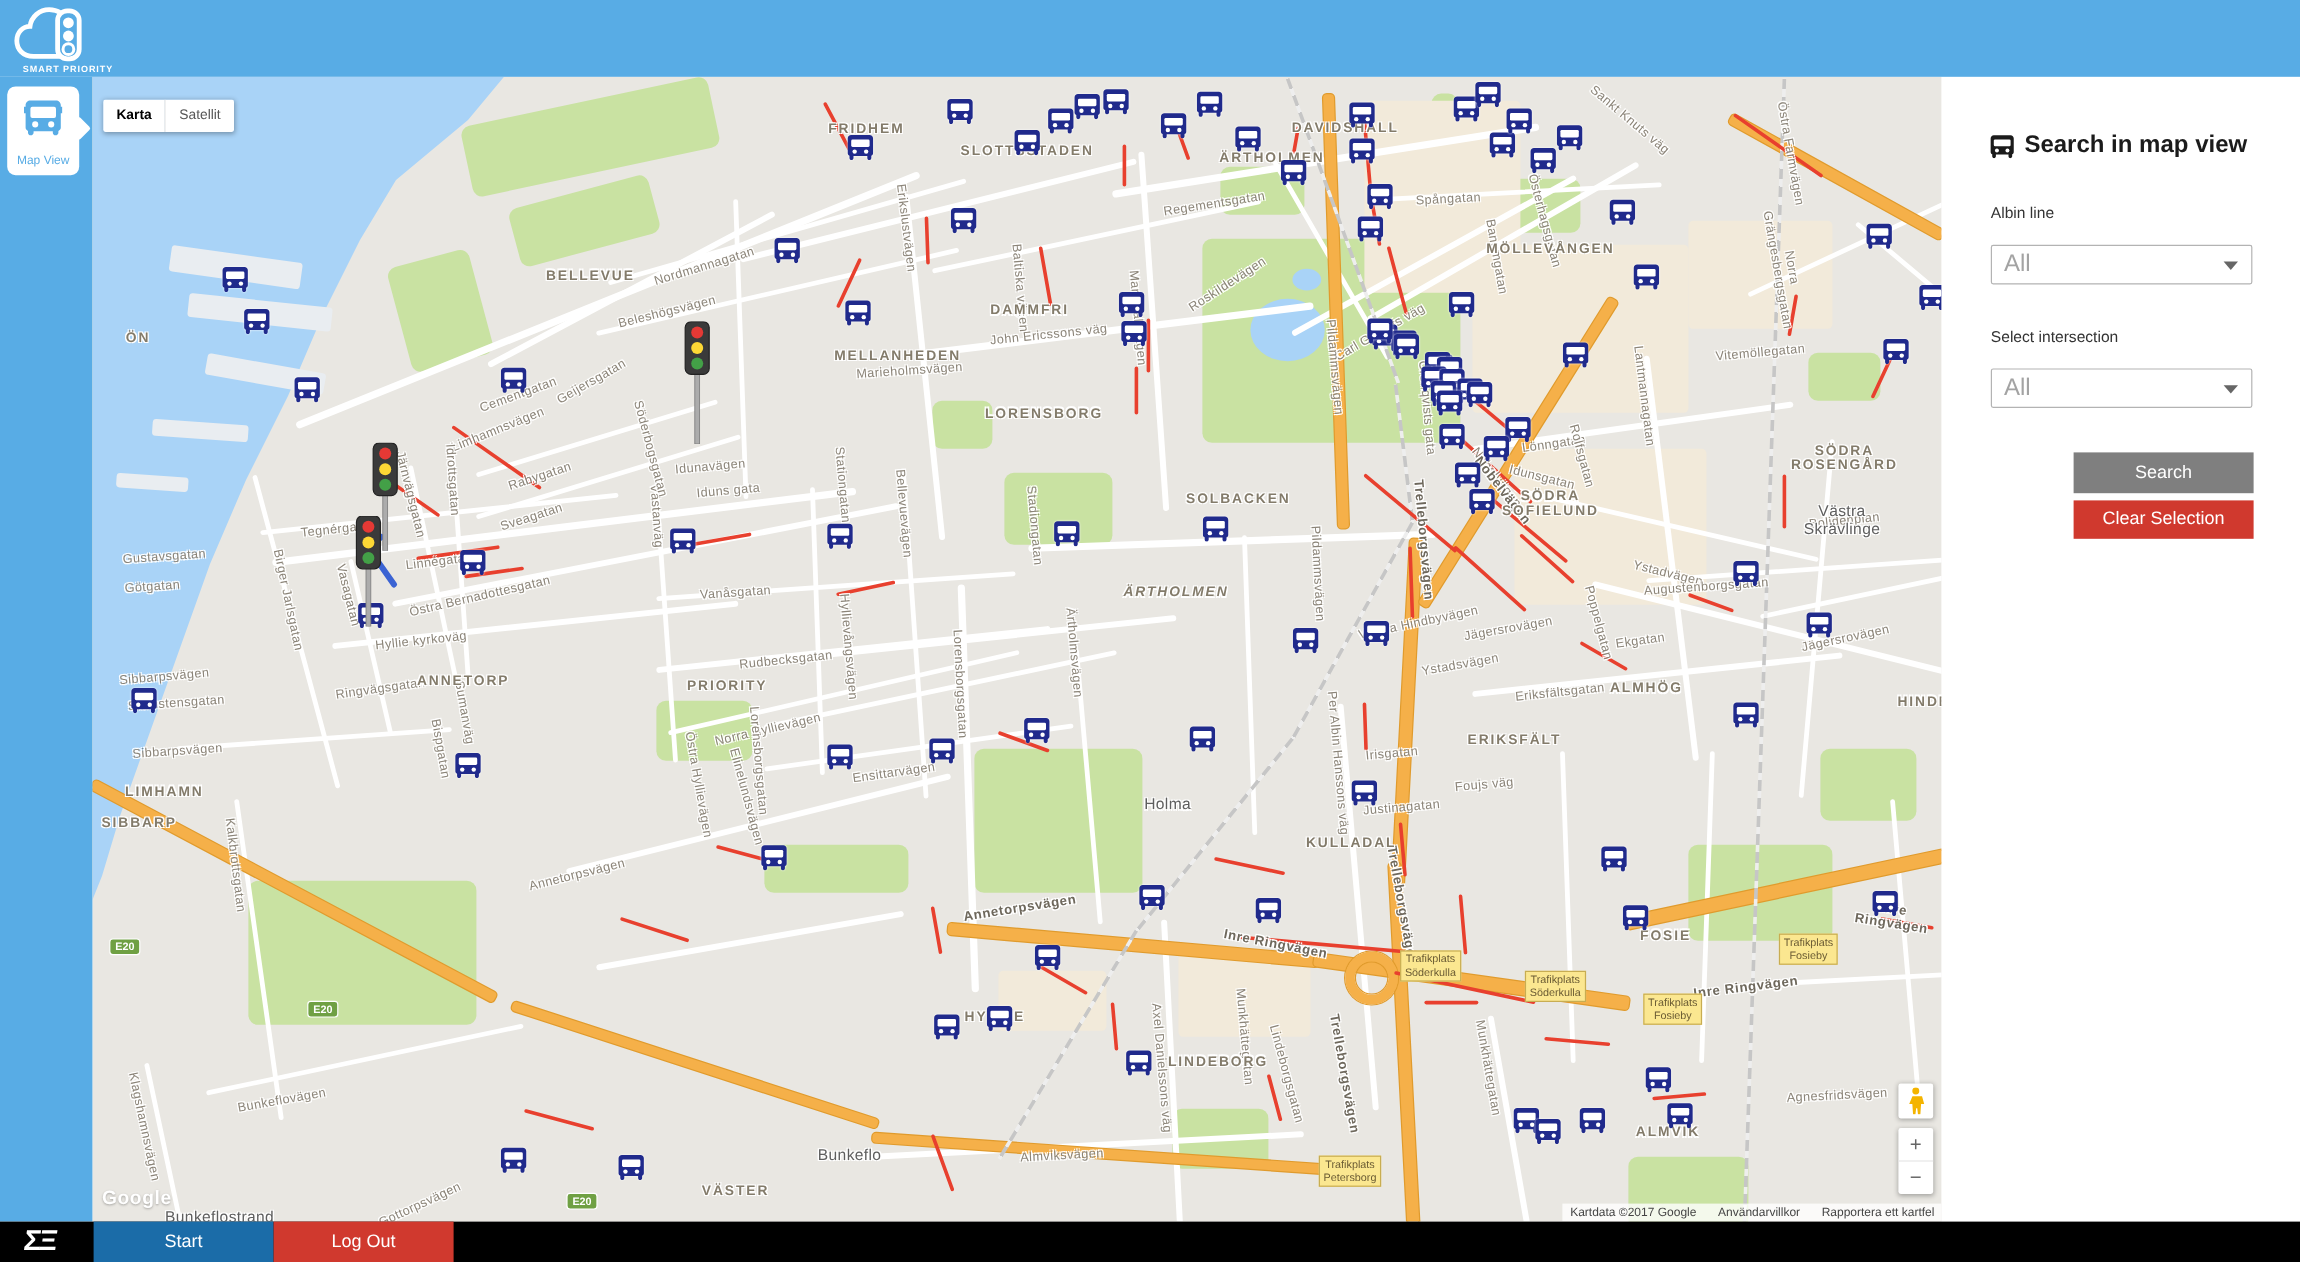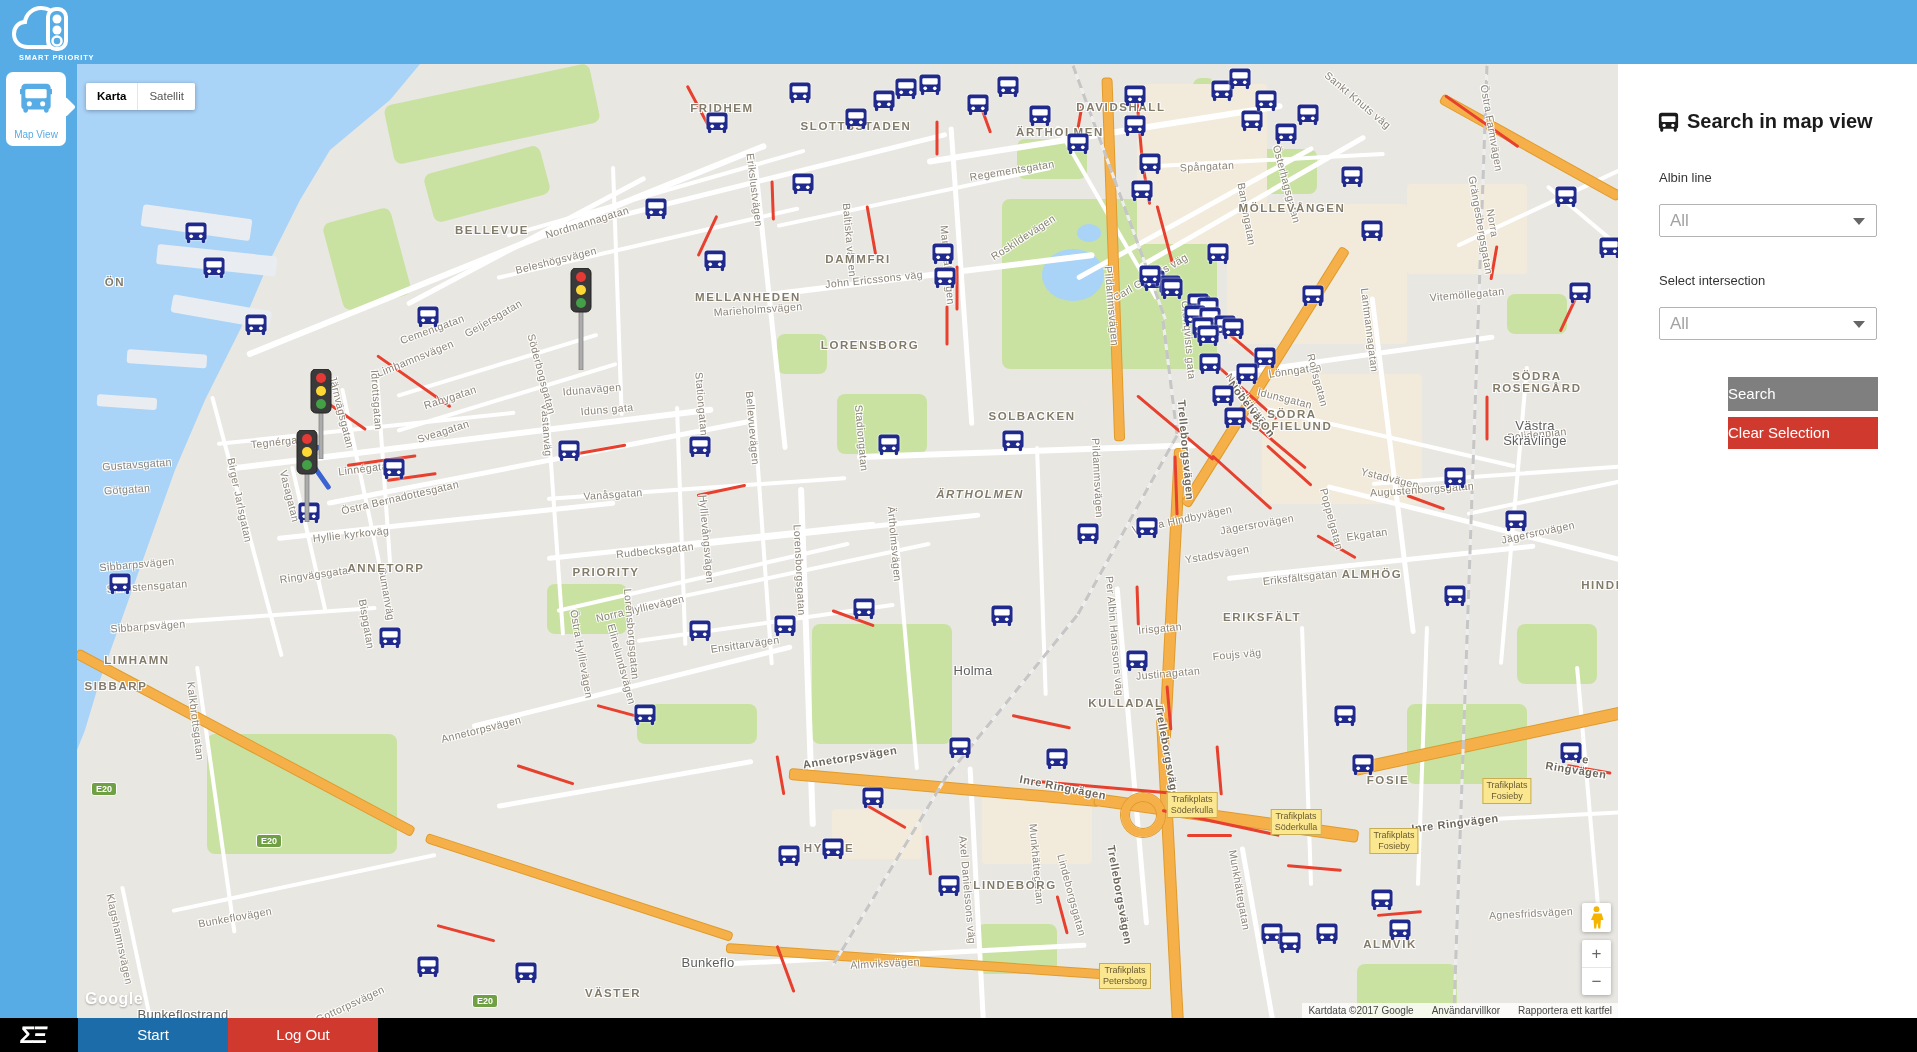--- a/index.html
+++ b/index.html
@@ -64,25 +64,25 @@
   .attrib span { white-space:nowrap; }
   .attrib .link { cursor:pointer; }
 
   
   .panel { position:absolute; left:1618px; top:64px; width:299px; height:954px; background:#fff; z-index:20; }
   .panel-title { position:absolute; left:40px; top:46px; display:flex; align-items:center; gap:8px;
     font-size:20px; font-weight:bold; color:#1b1b1b; }
   .panel-title svg { width:21px; height:21px; }
   .field-label { position:absolute; left:41px; font-size:13px; color:#333; }
   .selectbox { position:absolute; left:41px; width:218px; height:33px; border:1px solid #b3b3b3;
-    border-radius:2px; background:#fff; font-size:17px; color:#a3a3a3; line-height:31px;
+    border-radius:2px; background:#fff; font-size:20px; color:#a3a3a3; line-height:31px;
     padding-left:10px; cursor:pointer; }
   .selectbox .caret { position:absolute; right:11px; top:13px; width:0; height:0;
     border-left:6px solid transparent; border-right:6px solid transparent; border-top:7px solid #666; }
-  .btn { position:absolute; left:110px; width:150px; text-align:left; color:#fff;
+  .btn { position:absolute; left:110px; width:150px; text-align:center; color:#fff;
     font-size:15px; border:none; cursor:pointer; }
   .btn-search { top:313px; height:34px; background:#7F7F7F; line-height:34px; }
   .btn-clear { top:353px; height:32px; background:#D0392E; line-height:32px; }
 
   
   .footer { position:absolute; left:0; top:1018px; width:1917px; height:34px; background:#000; z-index:40; }
   .footer-logo { position:absolute; left:20px; top:3px; width:46px; height:28px; color:#fff;
     font-size:24px; font-weight:bold; transform:skewX(-8deg); letter-spacing:-2px; }
   .fbtn { position:absolute; top:0; height:34px; line-height:34px; text-align:center;
     color:#fff; font-size:15px; cursor:pointer; }

